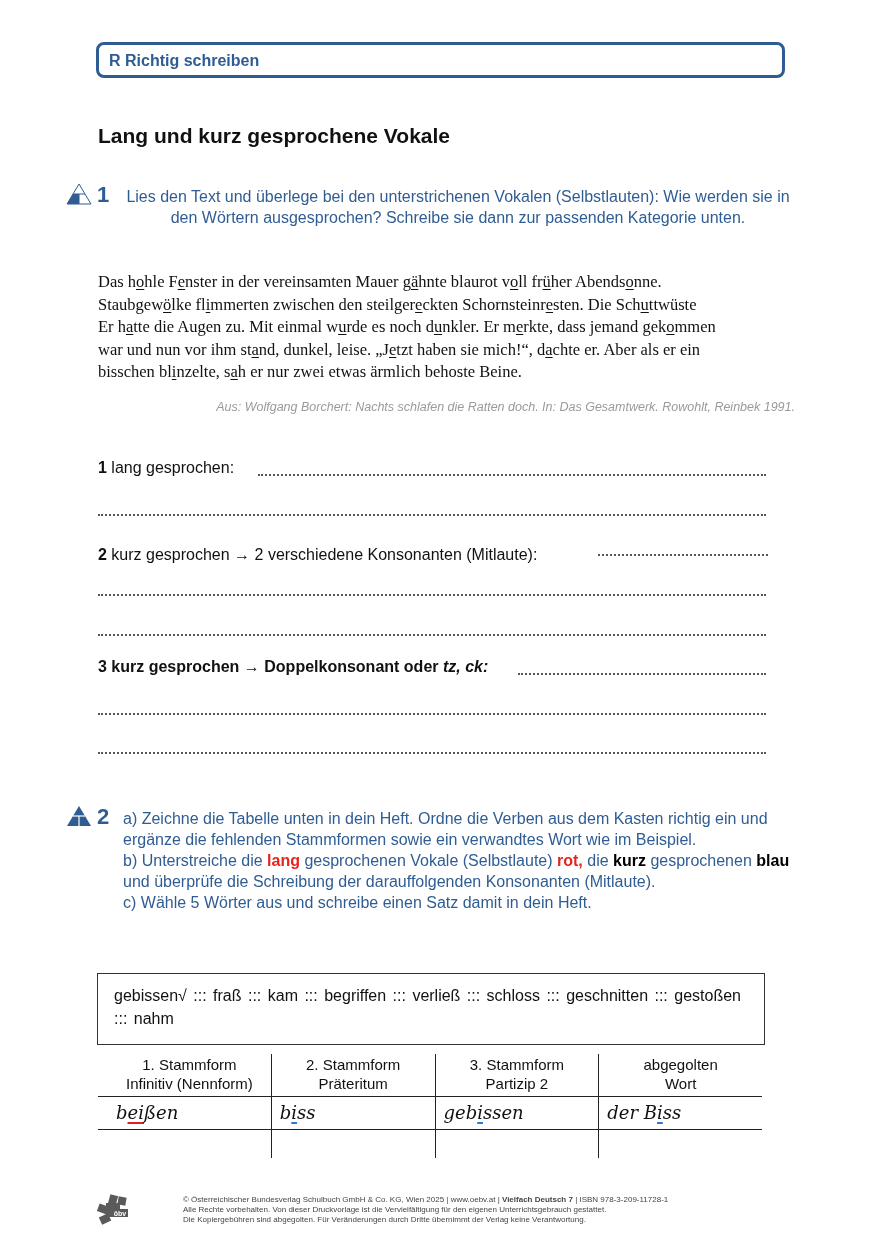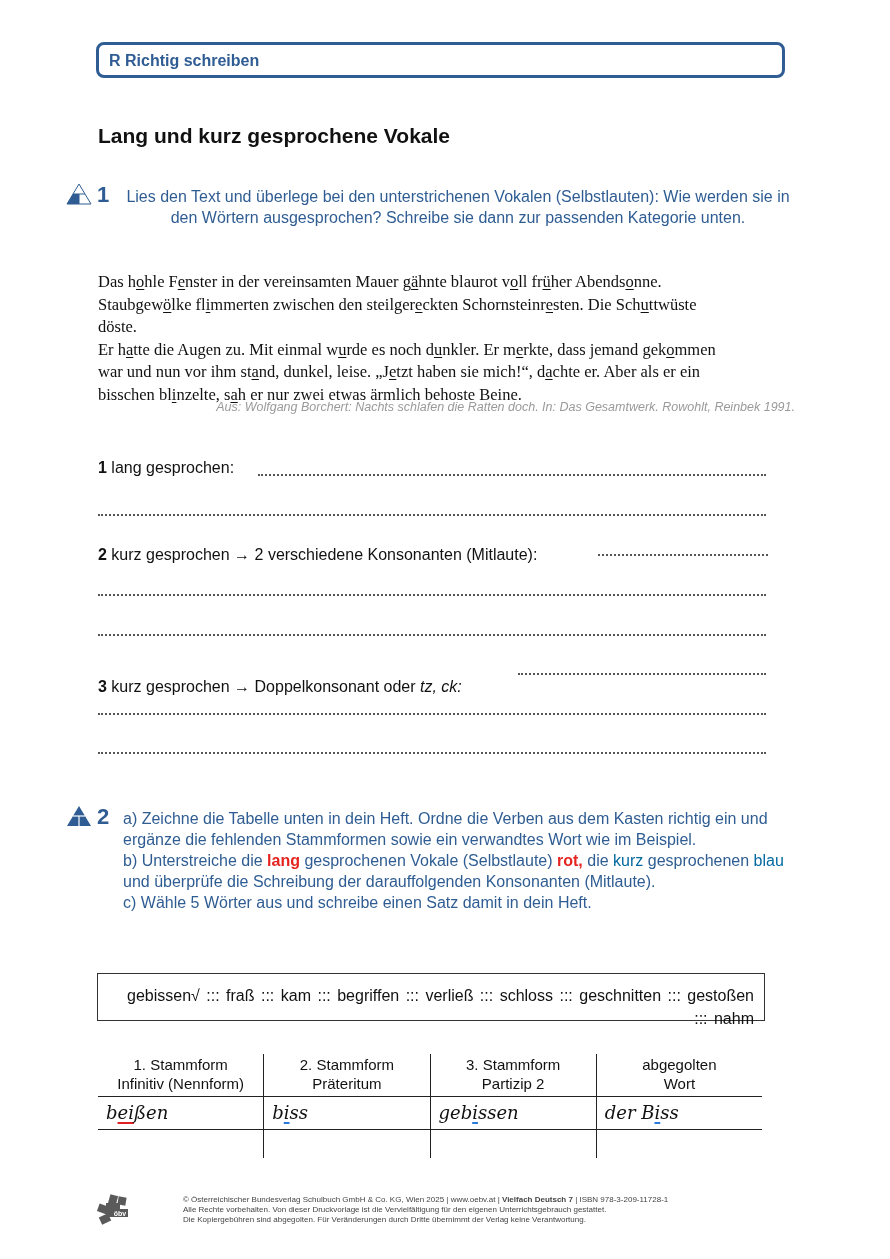--- a/index.html
+++ b/index.html
@@ -19,36 +19,36 @@
   .task-text { font-size: 16px; line-height: 21px; color: #2f5d93; }
 
   .story { left: 98px; top: 271px; width: 700px; font-family: "Liberation Serif", serif; font-size: 16.5px; line-height: 22.5px; color: #111; }
   .story p { margin: 0; }
   .u { text-decoration: underline; text-underline-offset: 2px; }
   .source { left: 160px; top: 400px; width: 635px; text-align: right; font-size: 12.5px; font-style: italic; color: #9a9a9a; }
 
   .cat-line { left: 98px; font-size: 16px; color: #111; white-space: nowrap; }
   .dotline { left: 98px; width: 668px; height: 0; border-bottom: 2px dotted #555; }
 
-  .word-box { left: 97px; top: 973px; width: 668px; height: 48px; border: 1.5px solid #333; box-sizing: border-box; text-align: right; }
+  .word-box { left: 97px; top: 973px; width: 668px; height: 72px; border: 1.5px solid #333; box-sizing: border-box; }
   .word-box-text { position: absolute; left: 16px; top: 10px; width: 640px; font-size: 16px; line-height: 23px; color: #111; word-spacing: 2px; }
 
   .tbl { left: 98px; top: 1054px; width: 664px; }
   .tbl-head { display: flex; height: 42px; border-bottom: 1.5px solid #222; }
   .tbl-row { display: flex; height: 32px; border-bottom: 1.5px solid #222; }
   .tbl-row2 { display: flex; height: 28px; }
   .cell { flex: 1; border-left: 1px solid #222; box-sizing: border-box; text-align: center; font-size: 15px; line-height: 19px; padding-top: 1px; }
-  .cell:first-child { border-left: none; }
+  .cell:first-child { border-left: none; margin-left: 10px; }
   .hw { text-align: left; padding-left: 8px; font-family: "DejaVu Serif", serif; font-style: italic; font-size: 18px; line-height: 30px; }
   .ul-red { text-decoration: underline; text-decoration-color: #e02020; text-decoration-thickness: 2px; text-underline-offset: 3px; }
   .ul-blue { text-decoration: underline; text-decoration-color: #2a7ad8; text-decoration-thickness: 2px; text-underline-offset: 3px; }
 
   .footer { left: 183px; top: 1195px; font-size: 8px; line-height: 10px; color: #444; }
   .red { color: #e52420; font-weight: bold; }
-  .bblue { color: #0369a1; font-weight: normal; margin-top: 41px; }
+  .bblue { color: #000000; font-weight: bold; margin-top: 41px; }
 </style>
 </head>
 <body>
 
 <div class="abs header-box">
   <span class="header-title">R Richtig schreiben</span>
 </div>
 
 <div class="abs page-title">Lang und kurz gesprochene Vokale</div>
 
@@ -59,41 +59,40 @@
     <line x1="13" y1="11" x2="13" y2="21" stroke="#2f5d93" stroke-width="1"></line>
     <polygon points="7,11 13,11 13,21 1,21" fill="#2f5d93"></polygon>
   </svg>
 </div>
 <div class="abs task-num" style="left:97px; top:182px;">1</div>
 <div class="abs task-text" style="left:123px; top:186px; width:670px;text-align:center;">Lies den Text und überlege bei den unterstrichenen Vokalen (Selbstlauten): Wie werden sie in den Wörtern ausgesprochen? Schreibe sie dann zur passenden Kategorie unten.</div>
 
 <div class="abs story" id="story">
     <p>Das h<span class="u">o</span>hle F<span class="u">e</span>nster in der vereinsamten Mauer g<span class="u">ä</span>hnte blaurot v<span class="u">o</span>ll fr<span class="u">ü</span>her Abends<span class="u">o</span>nne.</p>
     <p>Staubgew<span class="u">ö</span>lke fl<span class="u">i</span>mmerten zwischen den steilger<span class="u">e</span>ckten Schornsteinr<span class="u">e</span>sten. Die Sch<span class="u">u</span>ttwüste</p>
-    <p>döste.</p>
     <p>Er h<span class="u">a</span>tte die Augen zu. Mit einmal w<span class="u">u</span>rde es noch d<span class="u">u</span>nkler. Er m<span class="u">e</span>rkte, dass jemand gek<span class="u">o</span>mmen</p>
     <p>war und nun vor ihm st<span class="u">a</span>nd, dunkel, leise. „J<span class="u">e</span>tzt haben sie mich!“, d<span class="u">a</span>chte er. Aber als er ein</p>
     <p>bisschen bl<span class="u">i</span>nzelte, s<span class="u">a</span>h er nur zwei etwas ärmlich behoste Beine.</p>
   </div>
 <div class="abs source">Aus: Wolfgang Borchert: Nachts schlafen die Ratten doch. In: Das Gesamtwerk. Rowohlt, Reinbek 1991.</div>
 
 <div class="abs cat-line" style="top:459px;">
   <b>1</b><span> lang gesprochen: </span>
 </div>
 <div class="abs dotline" style="left:258px; width:508px; top:474px;"></div>
 <div class="abs dotline" style="top:514px;"></div>
 
 <div class="abs cat-line" style="top:539px;margin-top:7px;">
   <b>2</b><span> kurz gesprochen → 2 verschiedene Konsonanten (Mitlaute):</span>
 </div>
 <div class="abs dotline" style="left:598px; width:170px; top:554px;"></div>
 <div class="abs dotline" style="top:594px;"></div>
 <div class="abs dotline" style="top:634px;"></div>
 
-<div class="abs cat-line" style="top:678px;">
+<div class="abs cat-line" style="top:658px;font-weight:bold;">
   <b>3</b><span> kurz gesprochen → Doppelkonsonant oder </span><i>tz, ck:</i>
 </div>
 <div class="abs dotline" style="left:518px; width:248px; top:673px;"></div>
 <div class="abs dotline" style="top:713px;"></div>
 <div class="abs dotline" style="top:752px;"></div>
 
 <div class="abs" style="left:66px; top:805px;">
   <svg class="task-icon" viewBox="0 0 26 22">
     <polygon points="13,1 25,21 1,21" fill="#2f5d93"></polygon>
     <line x1="7" y1="11" x2="19" y2="11" stroke="#fff" stroke-width="1.2"></line>

